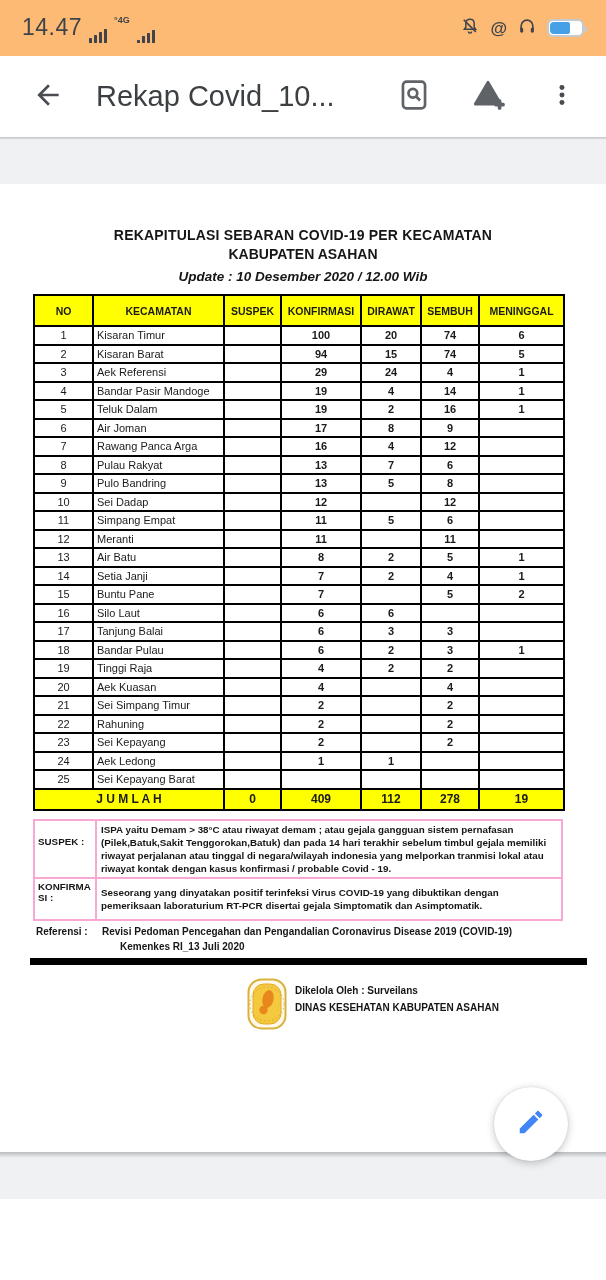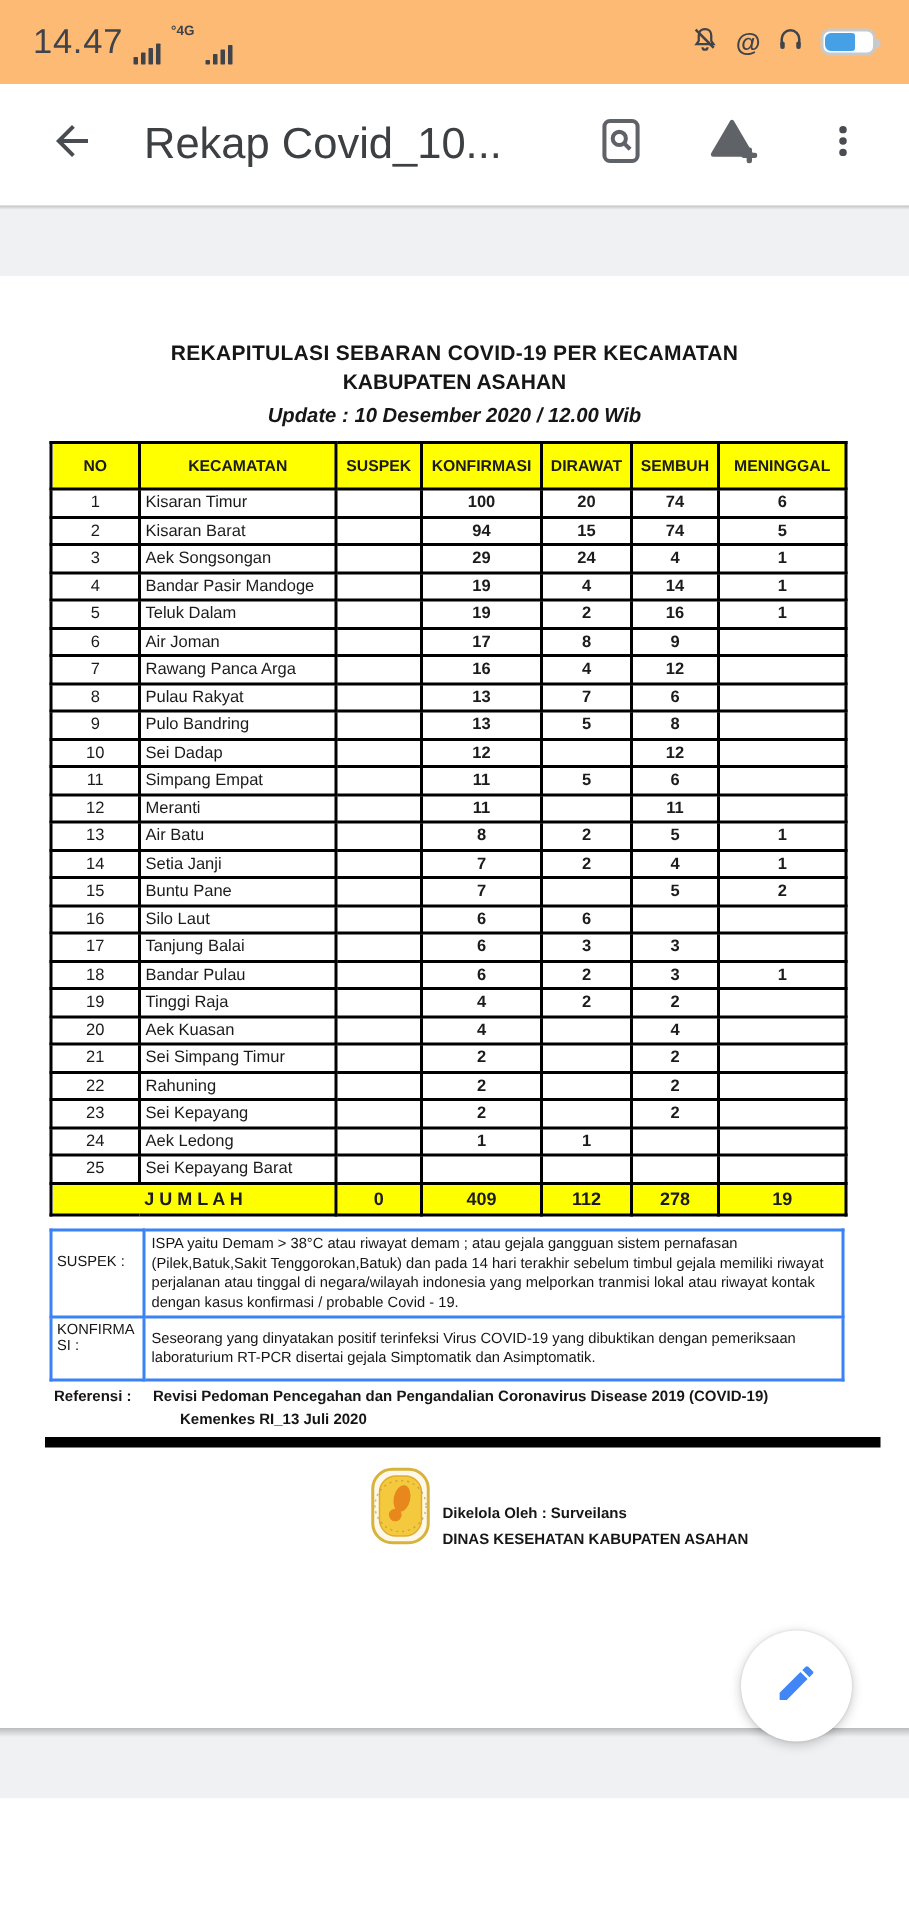--- a/index.html
+++ b/index.html
@@ -40,32 +40,32 @@
   table.covid { border-collapse:collapse; margin:10px 0 0 33px; width:530px; table-layout:fixed; }
   table.covid th, table.covid td { border:2px solid #000; font-size:11px; overflow:hidden; white-space:nowrap; }
   table.covid th { background:#ffff00; font-weight:bold; height:31px; font-size:10.5px; }
   table.covid td { height:18.5px; padding:0 3px; }
   td.c-no { text-align:center; }
   td.c-name { text-align:left; padding-left:5px; }
   td.c-val { text-align:center; font-weight:bold; }
   tr.total-row td { background:#ffff00; font-weight:bold; font-size:12px; height:21px; text-align:center; }
 
   table.notes { border-collapse:collapse; margin:8px 0 0 33px; width:530px; table-layout:fixed;}
-  table.notes td { border:2px solid #3b82f6; font-size:9.8px; font-weight:normal; vertical-align:middle; color:#161616;}
+  table.notes td { border:2px solid #f9a8d4; font-size:9.8px; font-weight:bold; vertical-align:middle; color:#161616;}
   td.note-label { width:62px; padding:2px 2px 16px 3px; white-space:pre-line; }
   td.note-text { padding:2px 4px; line-height:13px; }
 
   .ref-block { margin:5px 0 0 36px; font-size:10px; font-weight:bold; color:#161616; }
   .ref-row { display:flex; }
   .ref-row .lbl { width:66px; flex:0 0 auto; }
   .ref-line2 { margin-left:84px; margin-top:4px; }
   .by-line { margin:6px 0 0 36px; font-size:10px; font-weight:bold; color:#161616; }
   .black-bar { margin:6px 0 0 30px; width:557px; height:7px; background:#000; }
 
-  .footer-block { display:flex; margin:13px 0 0 247px; gap:8px; align-items:flex-end; }
+  .footer-block { display:flex; margin:13px 0 0 247px; gap:8px; align-items:flex-start; }
   .footer-text { font-size:10px; font-weight:bold; color:#161616; line-height:17px; padding-top:4px;}
 
   
   .fab { position:absolute; left:494px; top:1087px; width:74px; height:74px; border-radius:50%;
          background:#fff; box-shadow:0 2px 8px rgba(0,0,0,.22), 0 0 2px rgba(0,0,0,.12);
          display:flex; align-items:center; justify-content:center; z-index:5; }
 
   
   .page-bottom-shadow { position:absolute; top:1152px; left:0; width:606px; height:6px;
                         background:linear-gradient(to bottom, rgba(60,64,67,.30), rgba(0,0,0,0)); }
@@ -200,21 +200,21 @@
           <td class="c-name">Kisaran Barat</td>
           <td class="c-val"></td>
           <td class="c-val">94</td>
           <td class="c-val">15</td>
           <td class="c-val">74</td>
           <td class="c-val">5</td>
         </tr>
 
         <tr>
           <td class="c-no">3</td>
-          <td class="c-name">Aek Songsongan</td>
+          <td class="c-name">Aek Referensi</td>
           <td class="c-val"></td>
           <td class="c-val">29</td>
           <td class="c-val">24</td>
           <td class="c-val">4</td>
           <td class="c-val">1</td>
         </tr>
 
         <tr>
           <td class="c-no">4</td>
           <td class="c-name">Bandar Pasir Mandoge</td>

